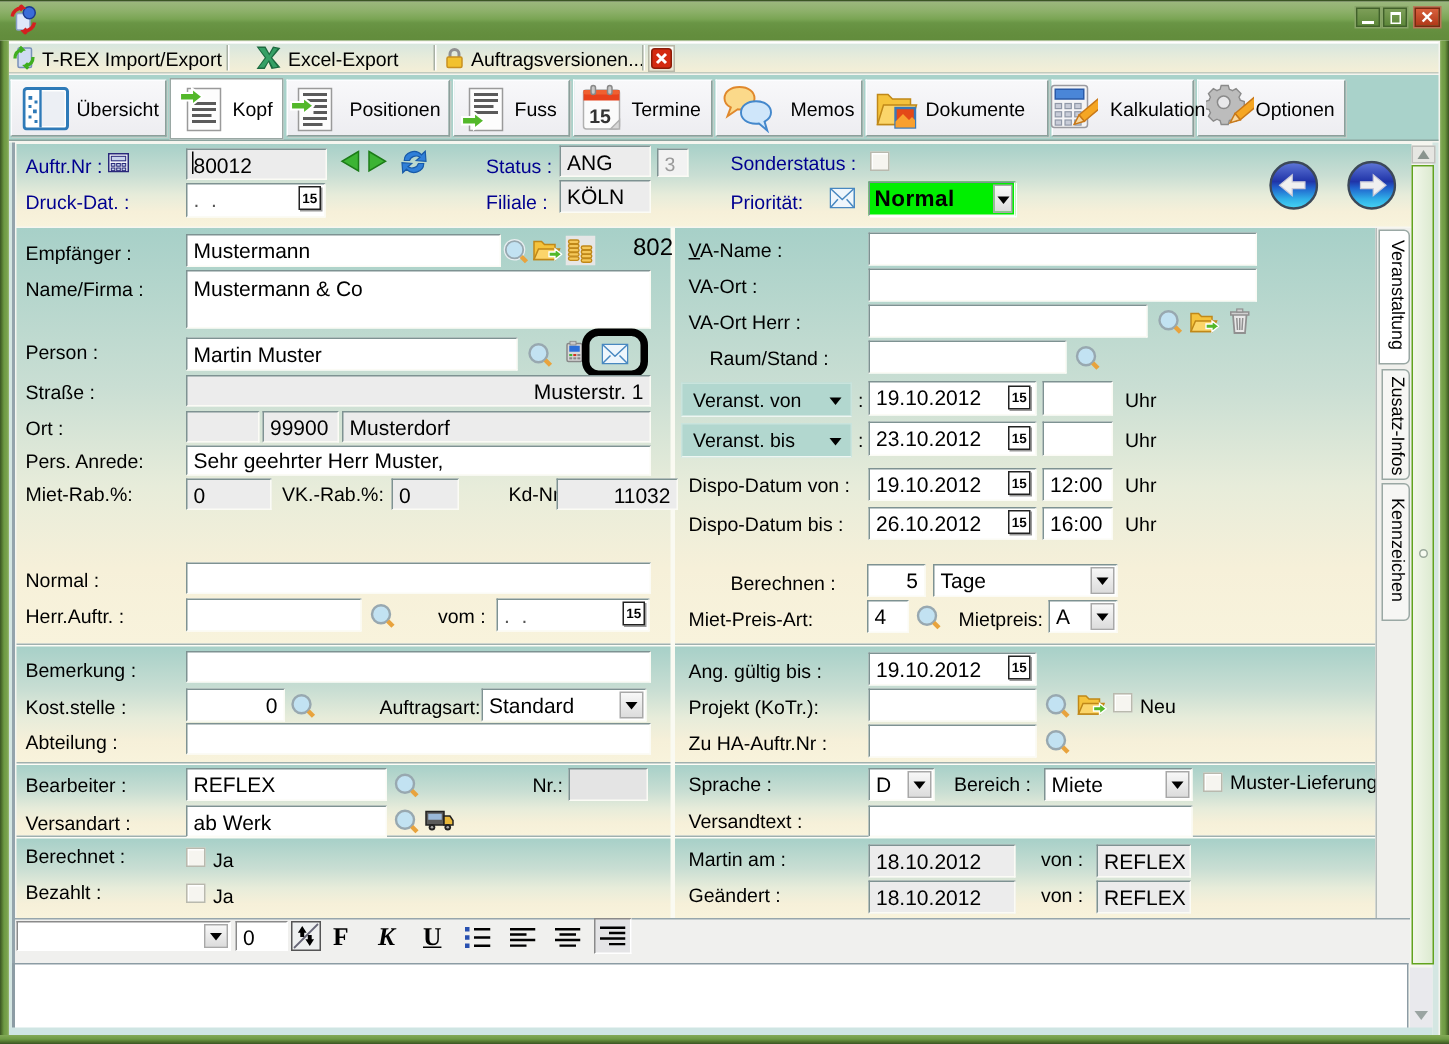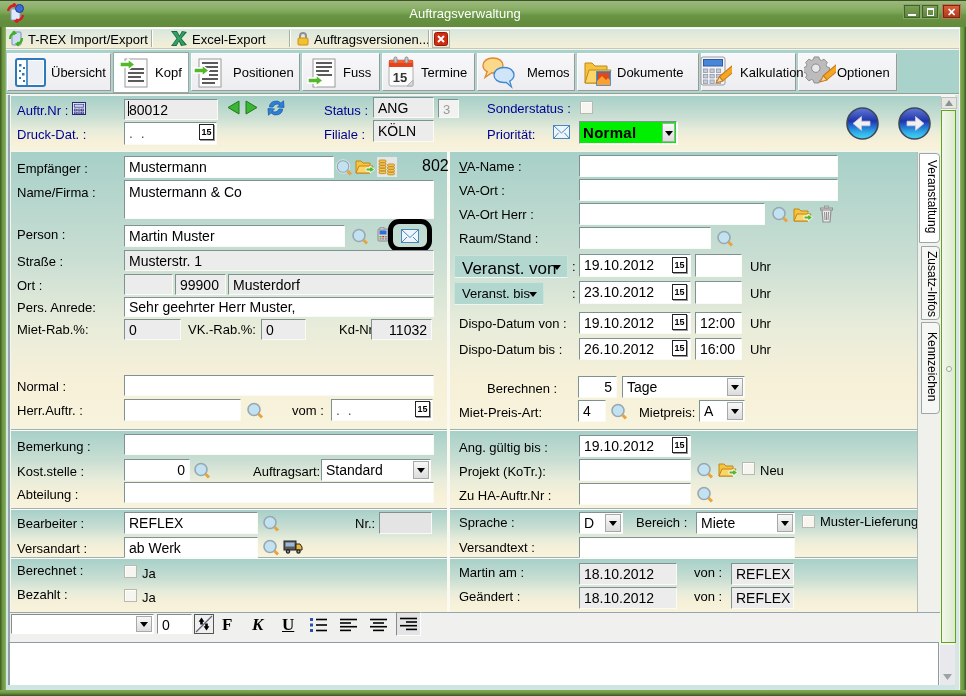--- a/index.html
+++ b/index.html
@@ -17,21 +17,20 @@
 .ddbtn { position:absolute; top:1px; right:1px; bottom:1px; width:16px; background:linear-gradient(#f8f8f8,#dcdcdc); border:1px solid #a8a8a8; }
 .ddbtn:after { content:""; position:absolute; left:50%; top:50%; margin:-2px 0 0 -4px; border:4px solid transparent; border-top:5px solid #000; border-bottom:none; }
 .cb { position:absolute; width:13px; height:13px; background:#f6f5f0; border:1px solid #b9b9ae; box-shadow:inset 1px 1px 0 #fff; }
 .icon { position:absolute; }
 </style>
 </head>
 <body>
 <div id="win">
 
 <div class="abs" style="left:0;top:0;width:966px;height:27px;background:linear-gradient(180deg,#9cb87e 0%,#8db06a 25%,#7aa554 45%,#699545 55%,#648e3e 80%,#628c3c 100%);border-top:1px solid #3a5424;"></div>
-<div class="abs" style="left:320px;top:6px;width:290px;text-align:center;font-size:13px;color:#fff;">Auftragsverwaltung</div>
 
 <svg class="icon" style="left:7px;top:3px" width="18" height="20" viewBox="0 0 18 20">
   <rect x="4" y="6" width="9" height="11" rx="1" fill="#dfe8fa" stroke="#8aa0c8"></rect>
   <circle cx="12.5" cy="5.5" r="4" fill="#3a6cd8" stroke="#1c3a90"></circle>
   <path d="M1 8 Q2 3 8 2 l-1.6 -1.6 M8 2 L6.2 3.8" stroke="#d42020" stroke-width="2.4" fill="none"></path>
   <path d="M16 12 Q15 17 9 18 l1.6 1.6 M9 18 L10.8 16.2" stroke="#d42020" stroke-width="2.4" fill="none"></path>
 </svg>
 
 <div class="abs" style="left:904px;top:5px;width:16px;height:13px;background:linear-gradient(#7d9e58,#5d873a);border:1px solid #41612a;box-shadow:0 0 0 1px #88a468;">
       <div class="abs" style="left:3px;top:8px;width:8px;height:2px;background:#fff"></div>
@@ -336,33 +335,33 @@
         <rect x="5.2" y="11.2" width="2" height="1.4" fill="#888"></rect>
         <rect x="7.9" y="11.2" width="2" height="1.4" fill="#888"></rect>
 </svg>
 
 <div class="abs" style="left:388px;top:219px;width:44px;height:33px;border:5px solid #000;border-radius:11px;"></div>
 <svg class="icon" style="left:401px;top:229px" width="18" height="14" viewBox="0 0 18 14">
   <rect x="0.5" y="0.5" width="17" height="13" fill="#eef6fc" stroke="#4888c0"></rect>
   <path d="M1 1 L9 8.5 L17 1 M1 13 L6 8 M17 13 L12 8" fill="none" stroke="#4888c0"></path>
 </svg>
 <div class="lbl" style="left:17px;top:255px;">Straße :</div>
-<div class="fld ro" style="left:124px;top:250px;width:310px;height:21px;">Musterstr. 1</div>
+<div class="fld ro" style="left:124px;top:250px;width:310px;height:21px;text-align:right;">Musterstr. 1</div>
 <div class="lbl" style="left:17px;top:279px;">Ort :</div>
 <div class="fld ro" style="left:124px;top:274px;width:49px;height:21px;"></div>
 <div class="fld ro" style="left:175px;top:274px;width:51px;height:21px;">99900</div>
 <div class="fld ro" style="left:228px;top:274px;width:206px;height:21px;">Musterdorf</div>
 <div class="lbl" style="left:17px;top:301px;">Pers. Anrede:</div>
 <div class="fld" style="left:124px;top:297px;width:310px;height:20px;padding-top:1px;">Sehr geehrter Herr Muster,</div>
 <div class="lbl" style="left:17px;top:323px;">Miet-Rab.%:</div>
 <div class="fld ro" style="left:124px;top:319px;width:57px;height:21px;">0</div>
 <div class="lbl" style="left:188px;top:323px;">VK.-Rab.%:</div>
 <div class="fld ro" style="left:261px;top:319px;width:45px;height:21px;">0</div>
 <div class="lbl" style="left:339px;top:323px;">Kd-Nr. :</div>
-<div class="fld ro" style="left:371px;top:319px;width:61px;height:21px;text-align:right;">11032</div>
+<div class="fld ro" style="left:371px;top:319px;width:81px;height:21px;text-align:right;">11032</div>
 <div class="lbl" style="left:17px;top:380px;">Normal :</div>
 <div class="fld" style="left:124px;top:375px;width:310px;height:21px;"></div>
 <div class="lbl" style="left:17px;top:404px;">Herr.Auftr. :</div>
 <div class="fld" style="left:124px;top:399px;width:117px;height:22px;"></div>
 <svg class="mag" style="left:246px;top:402px" viewBox="0 0 18 17">
   <circle cx="8" cy="7.5" r="6" fill="#c2e2f2" stroke="#98a8b0" stroke-width="1.6"></circle>
   <path d="M12.5 12 L16 15.5" stroke="#e8a33d" stroke-width="3"></path>
 </svg>
 <div class="lbl" style="left:292px;top:404px;">vom :</div>
 <div class="fld" style="left:331px;top:399px;width:102px;height:22px;color:#555;">.&nbsp;&nbsp;.</div>
@@ -383,37 +382,37 @@
   <path d="M1 3 L1 15 L15 15 L15 5 L8 5 L6 3 Z" fill="#f5c33c" stroke="#c08818"></path>
   <path d="M1 15 L4 8 L18 8 L15 15 Z" fill="#fbd56a" stroke="#c08818"></path>
   <path d="M11 10 L15 10 L15 8 L19.5 11.5 L15 15 L15 13 L11 13 Z" fill="#53b82a" stroke="#fff" stroke-width="0.9"></path>
 </svg>
 <svg class="icon" style="left:819px;top:205px" width="15" height="18" viewBox="0 0 15 18">
   <path d="M3 5 L4 17 L11 17 L12 5" fill="#e8e8e8" stroke="#909090" stroke-width="1.2"></path>
   <rect x="1.5" y="3" width="12" height="2" fill="#d0d0d0" stroke="#909090"></rect>
   <rect x="5.5" y="1" width="4" height="2" fill="#d0d0d0" stroke="#909090" stroke-width="0.8"></rect>
   <path d="M5.5 7 L6 15 M7.5 7 L7.5 15 M9.5 7 L9 15" stroke="#909090"></path>
 </svg>
-<div class="lbl" style="left:459px;top:232px;">Raum/Stand :</div>
+<div class="lbl" style="left:473px;top:232px;">Raum/Stand :</div>
 <div class="fld" style="left:579px;top:227px;width:132px;height:22px;"></div>
 <svg class="mag" style="left:716px;top:230px" viewBox="0 0 18 17">
   <circle cx="8" cy="7.5" r="6" fill="#c2e2f2" stroke="#98a8b0" stroke-width="1.6"></circle>
   <path d="M12.5 12 L16 15.5" stroke="#e8a33d" stroke-width="3"></path>
 </svg>
 
 <div class="abs" style="left:454px;top:255px;width:114px;height:23px;background:#b2d7cf;border:1px solid #c9e4dd;border-bottom-color:#eef6f2;">
-  <div class="abs" style="left:7px;top:3px;font-size:17px;color:#000;">Veranst. von</div>
+  <div class="abs" style="left:7px;top:3px;font-size:13px;color:#000;">Veranst. von</div>
   <div class="abs" style="right:6px;top:9px;border:4px solid transparent;border-top:5px solid #000;"></div>
 </div>
 <div class="lbl" style="left:572px;top:260px;">:</div>
 <div class="fld" style="left:579px;top:254px;width:112px;height:23px;">19.10.2012</div>
 <div class="cal15" style="left:672px;top:257px;">15</div>
 <div class="fld" style="left:695px;top:254px;width:47px;height:23px;"></div>
 <div class="lbl" style="left:750px;top:260px;">Uhr</div>
-<div class="abs" style="left:454px;top:282px;width:90px;height:23px;background:#b2d7cf;border:1px solid #c9e4dd;border-bottom-color:#eef6f2;">
+<div class="abs" style="left:454px;top:282px;width:114px;height:23px;background:#b2d7cf;border:1px solid #c9e4dd;border-bottom-color:#eef6f2;">
   <div class="abs" style="left:7px;top:3px;font-size:13px;color:#000;">Veranst. bis</div>
   <div class="abs" style="right:6px;top:9px;border:4px solid transparent;border-top:5px solid #000;"></div>
 </div>
 <div class="lbl" style="left:572px;top:287px;">:</div>
 <div class="fld" style="left:579px;top:281px;width:112px;height:23px;">23.10.2012</div>
 <div class="cal15" style="left:672px;top:284px;">15</div>
 <div class="fld" style="left:695px;top:281px;width:47px;height:23px;"></div>
 <div class="lbl" style="left:750px;top:287px;">Uhr</div>
 
 <div class="lbl" style="left:459px;top:317px;">Dispo-Datum von :</div>

